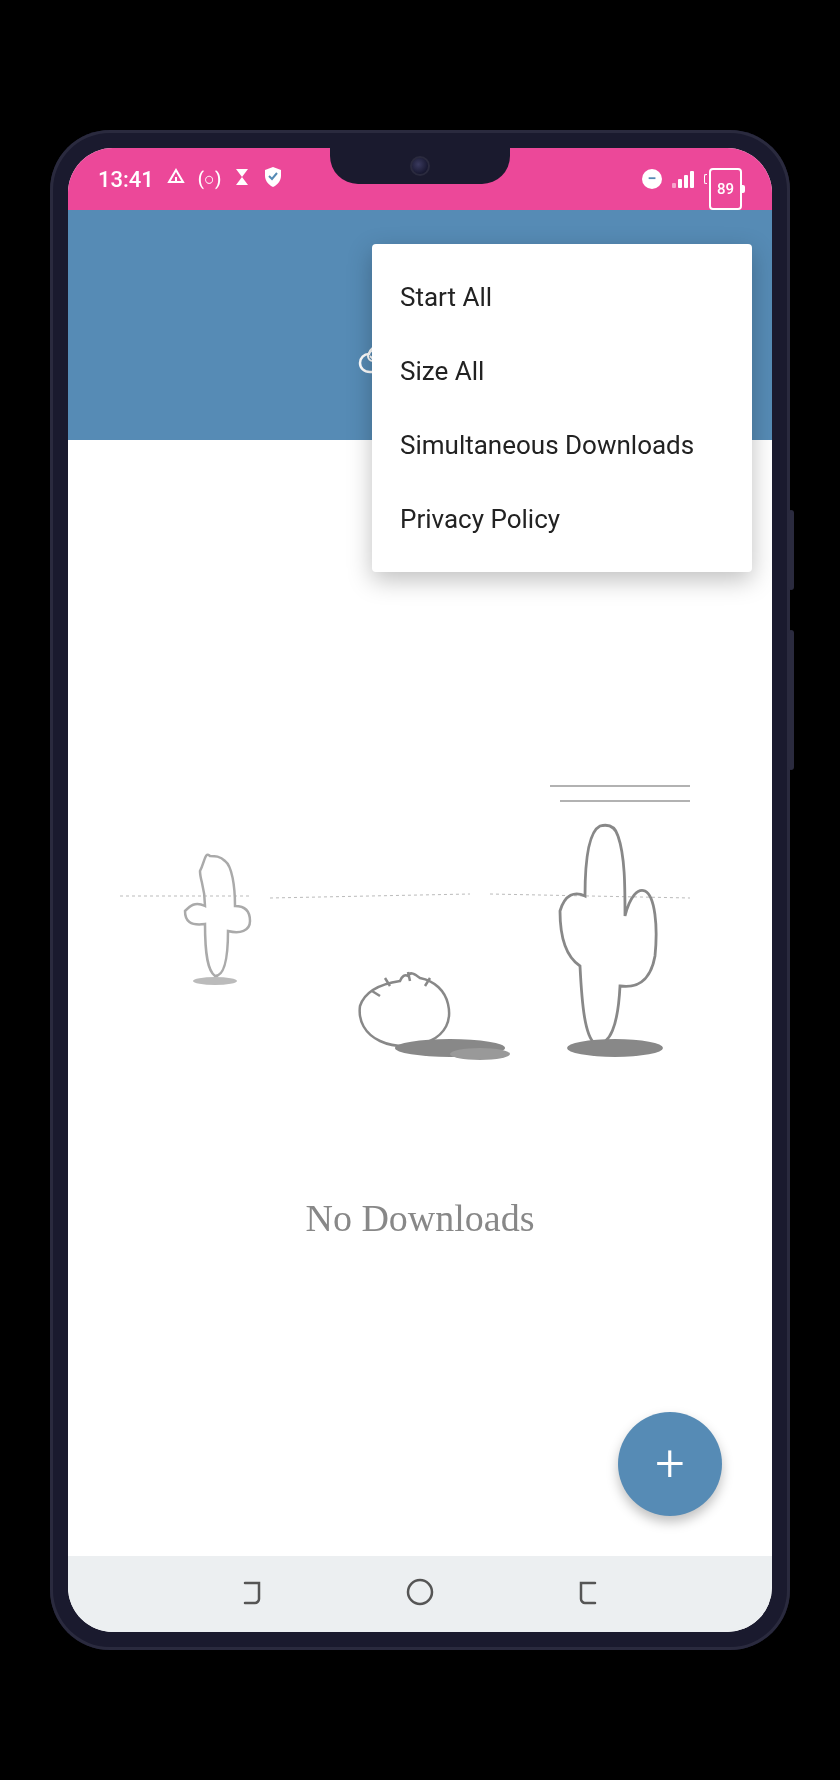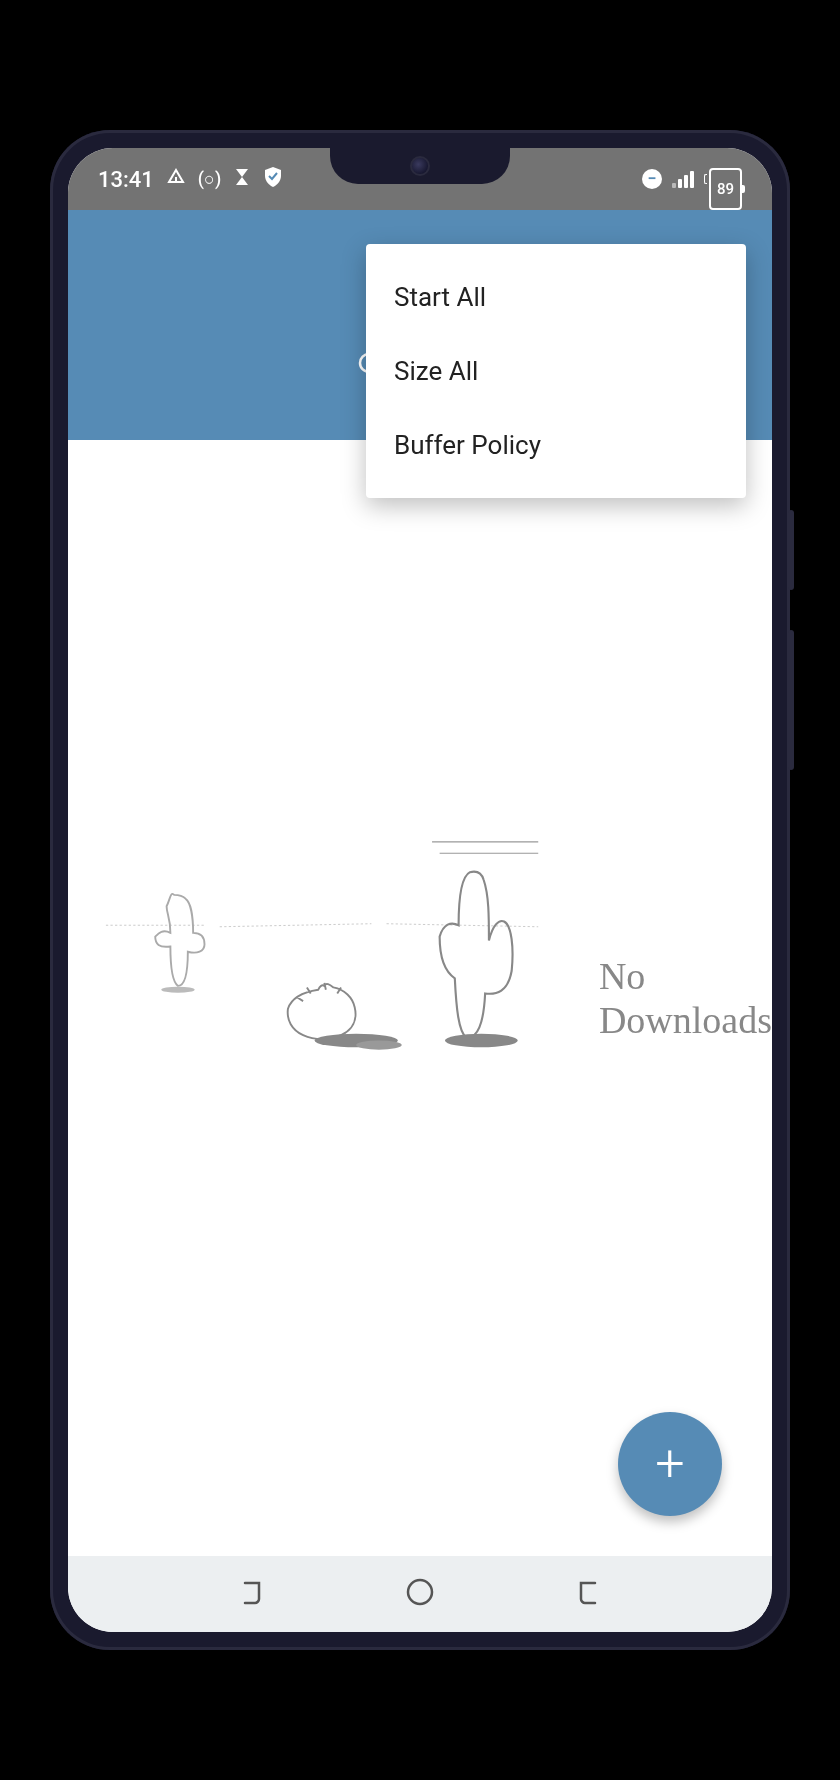--- a/index.html
+++ b/index.html
@@ -55,21 +55,21 @@
     .camera {
       width: 20px;
       height: 20px;
       border-radius: 50%;
       background: radial-gradient(circle at 40% 40%, #3a3a5e, #0a0a1e);
       border: 2px solid #2a2a3e;
     }
     
     .status-bar {
       height: 62px;
-      background: #737373;
+      background: #ec4899;
       display: flex;
       align-items: center;
       justify-content: space-between;
       padding: 0 30px;
       color: #fff;
       font-size: 22px;
       font-weight: 500;
     }
     
     .status-left {
@@ -101,21 +101,21 @@
     .cloud-icon {
       width: 42px;
       height: 30px;
     }
     
     .content-area {
       height: calc(100% - 62px - 230px - 76px);
       background: #fff;
       position: relative;
       display: flex;
-      flex-direction: row;
+      flex-direction: column;
       align-items: center;
       justify-content: center;
     }
     
     .desert-illustration {
       width: 100%;
       height: 340px;
       position: relative;
       margin-bottom: 100px;
     }
@@ -153,21 +153,21 @@
       background: #eceff1;
       display: flex;
       align-items: center;
       justify-content: space-around;
       padding: 0 100px;
     }
     
     .dropdown-menu {
       position: absolute;
       top: 96px;
-      right: 26px;
+      right: 20px;
       width: 380px;
       background: #fff;
       box-shadow: 0 8px 24px rgba(0,0,0,0.25);
       border-radius: 4px;
       z-index: 50;
       padding: 16px 0;
     }
     
     .menu-item {
       padding: 22px 28px;
@@ -358,17 +358,18 @@
       <span>
         <svg width="30" height="30" viewBox="0 0 30 30">
           <path d="M22 6 L8 6 L8 22 C8 24 10 26 12 26 L22 26" fill="none" stroke="#555" stroke-width="2.5" stroke-linecap="round"></path>
         </svg>
       </span>
     </div>
 
     <div class="dropdown-menu">
       <div class="menu-item">Start All</div>
       <div class="menu-item">Size All</div>
-      <div class="menu-item">Buffer Policy</div>
+      <div class="menu-item">Simultaneous Downloads</div>
+      <div class="menu-item">Privacy Policy</div>
     </div>
 
   </div>
 </div>
 
 </body></html>

